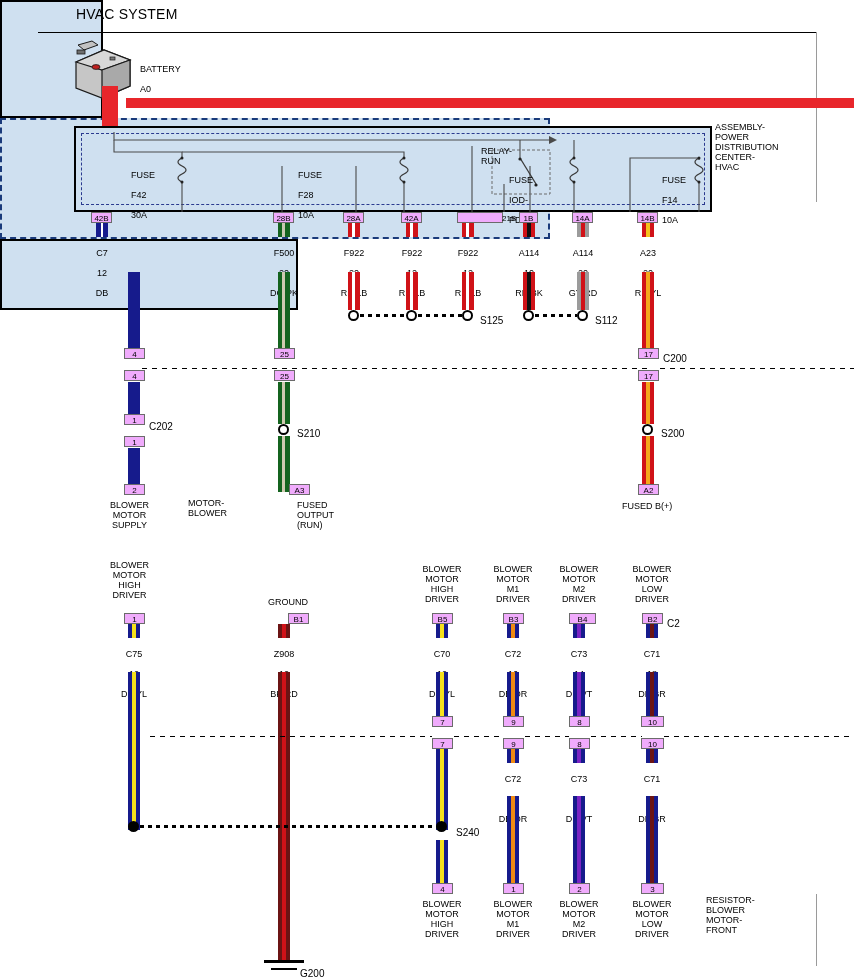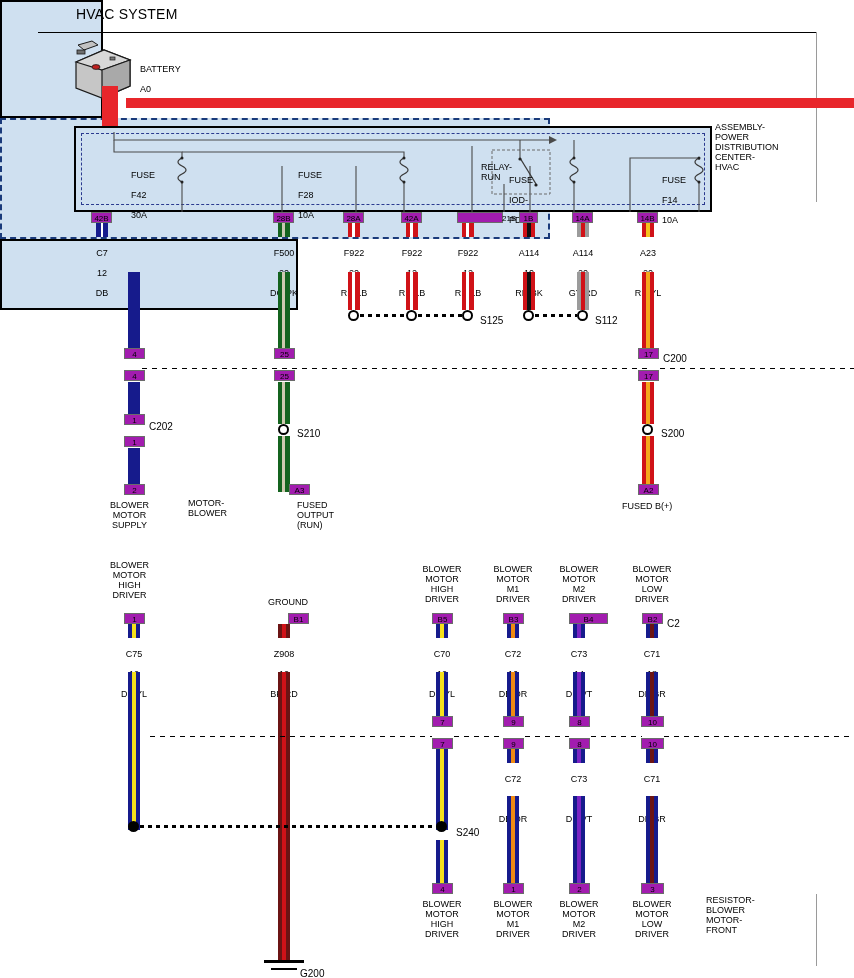--- a/index.html
+++ b/index.html
@@ -56,21 +56,21 @@
   }
   .dashbox{
     border:2px dashed #1a3a7a;
     background:#cfe0f0;
     box-sizing:border-box;
   }
   
   .pin{
     position:absolute;
     border:1px solid #6b6b6b;
-    background:#a21caf;
+    background:#f0abfc;
     font-size:8px;
     line-height:11px;
     height:11px;
     text-align:center;
     box-sizing:border-box;
     color:#000;
   }
   
   .splice-o{
     position:absolute;
@@ -201,21 +201,21 @@
   <div class="abs lbl-l" style="left:509px;top:165px;">
     <span>FUSE</span><br>
     <span>IOD-</span><br>
     <span>PDC</span>
   </div>
   <div class="abs lbl-l" style="left:662px;top:165px;">
     <span>FUSE</span><br>
     <span>F14</span><br>
     <span>10A</span>
   </div>
-  <div class="abs lbl-l" style="left:481px;top:146px;margin-top:16px;">RELAY-
+  <div class="abs lbl-l" style="left:481px;top:146px;">RELAY-
 RUN</div>
   <div class="abs lbl-l" style="left:715px;top:122px;">ASSEMBLY-
 POWER
 DISTRIBUTION
 CENTER-
 HVAC</div>
 
   <div class="pin" style="left:91px;top:212px;width:21px;">42B</div>
   <div class="pin" style="left:273px;top:212px;width:21px;">28B</div>
   <div class="pin" style="left:343px;top:212px;width:21px;">28A</div>
@@ -360,21 +360,21 @@
 M2
 DRIVER</div>
   <div class="abs lbl" style="left:622px;top:564px;width:60px;">BLOWER
 MOTOR
 LOW
 DRIVER</div>
 
   <div class="pin" style="left:288px;top:613px;width:21px;">B1</div>
   <div class="pin" style="left:432px;top:613px;width:21px;">B5</div>
   <div class="pin" style="left:503px;top:613px;width:21px;">B3</div>
-  <div class="pin" style="left:569px;top:613px;width:39px;">B4</div>
+  <div class="pin" style="left:569px;top:613px;width:27px;">B4</div>
   <div class="pin" style="left:642px;top:613px;width:21px;">B2</div>
   <div class="abs splicelbl" style="left:667px;top:619px;">C2</div>
 
   <div class="abs" style="left:128px;top:624px;width:12px;height:14px;background:linear-gradient(90deg,#161b8c 0 4px,#f5e11c 4px 8px,#161b8c 8px 12px);"></div>
   <div class="abs" style="left:278px;top:624px;width:12px;height:14px;background:linear-gradient(90deg,#6b1414 0 4px,#d01218 4px 8px,#6b1414 8px 12px);"></div>
   <div class="abs" style="left:436px;top:624px;width:12px;height:14px;background:linear-gradient(90deg,#161b8c 0 4px,#f5e11c 4px 8px,#161b8c 8px 12px);"></div>
   <div class="abs" style="left:507px;top:624px;width:12px;height:14px;background:linear-gradient(90deg,#161b8c 0 4px,#ef8a13 4px 8px,#161b8c 8px 12px);"></div>
   <div class="abs" style="left:573px;top:624px;width:12px;height:14px;background:linear-gradient(90deg,#161b8c 0 4px,#7b23c4 4px 8px,#161b8c 8px 12px);"></div>
   <div class="abs" style="left:646px;top:624px;width:12px;height:14px;background:linear-gradient(90deg,#161b8c 0 4px,#6b1414 4px 8px,#161b8c 8px 12px);"></div>
 

